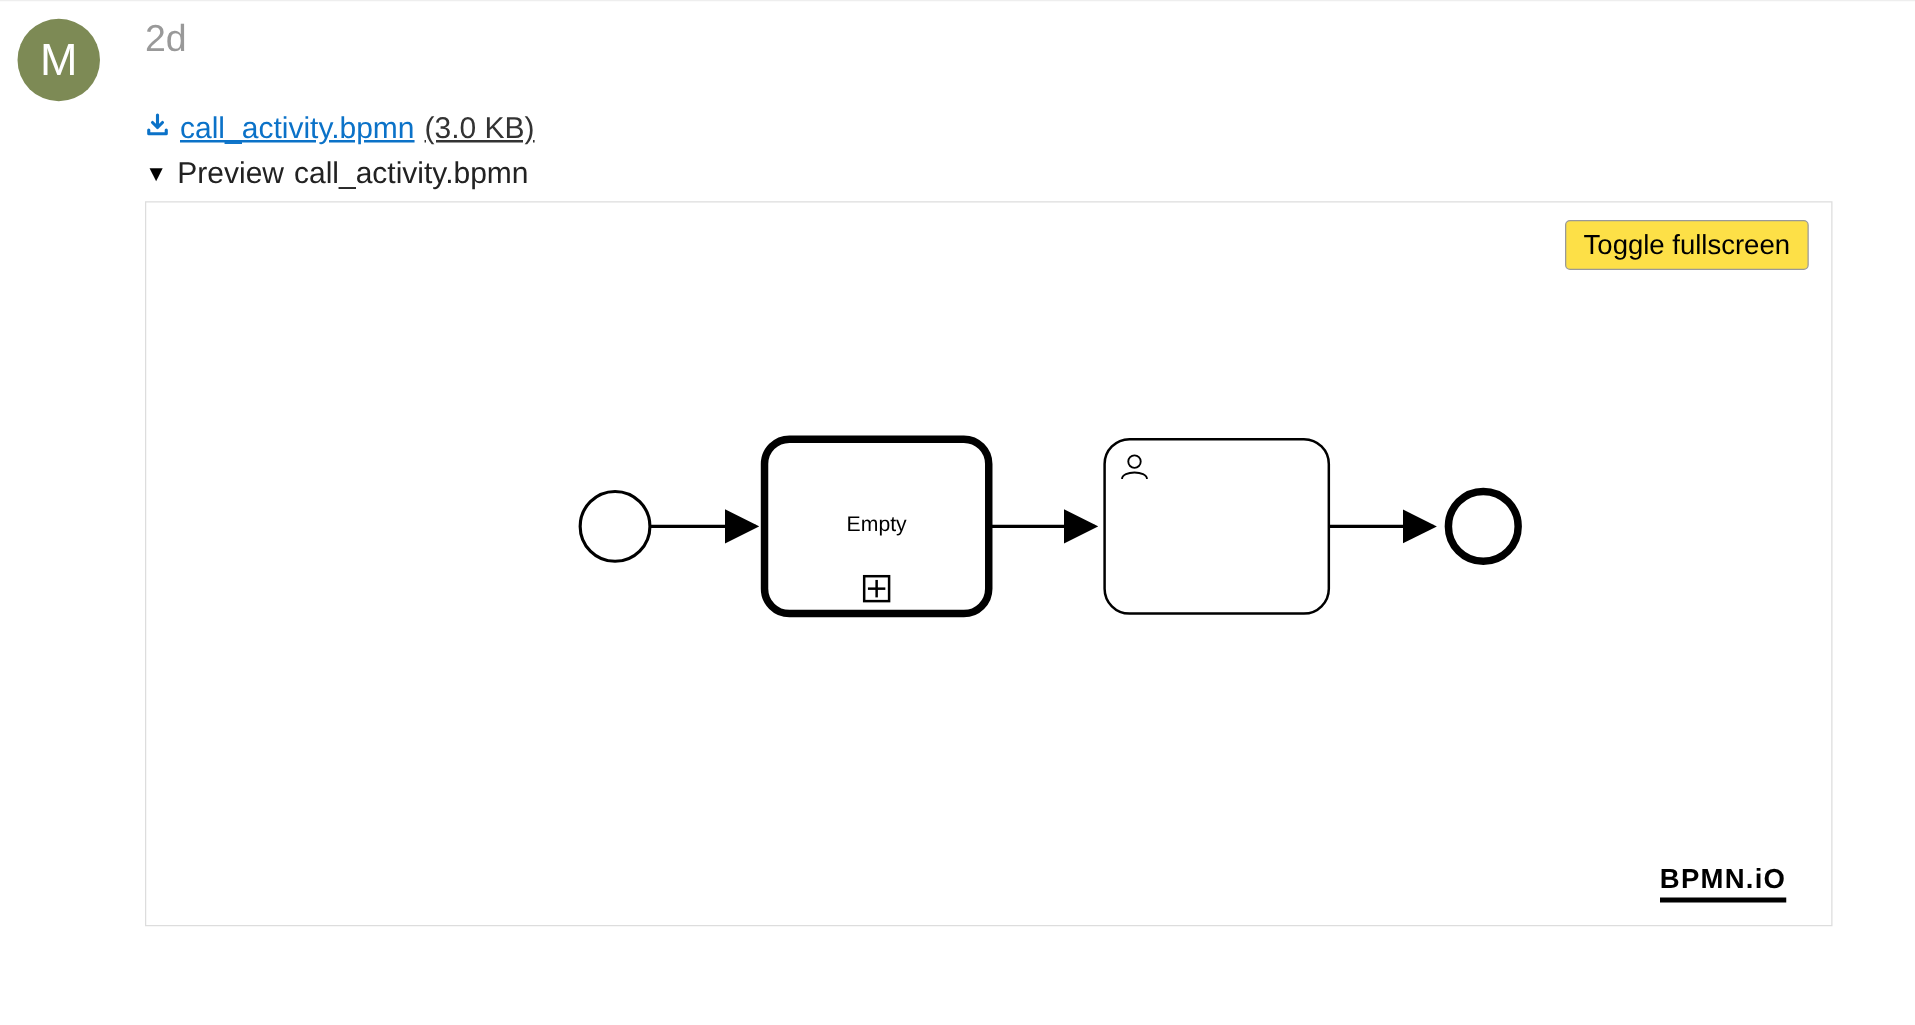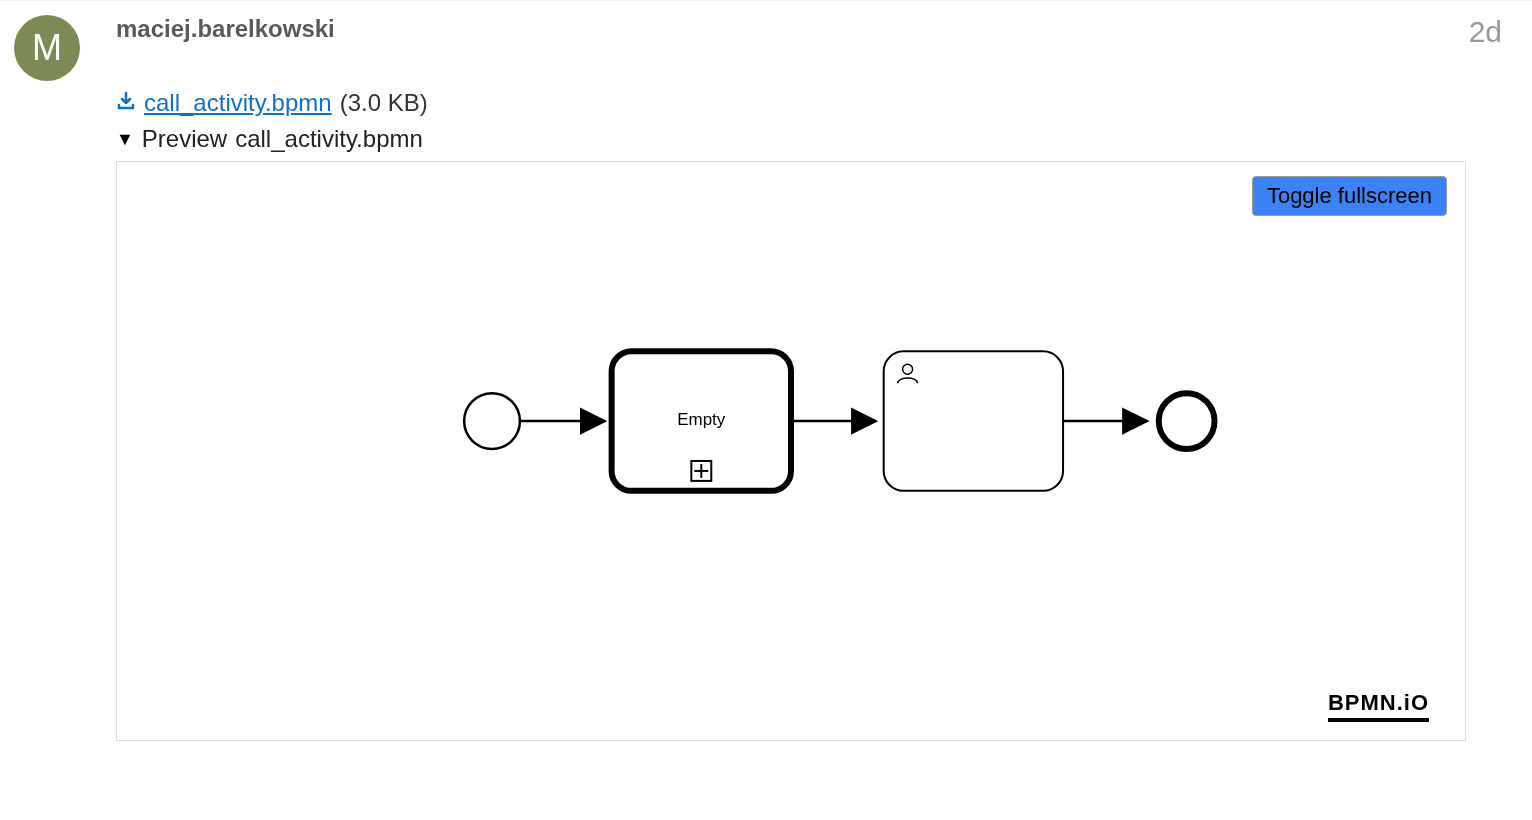--- a/index.html
+++ b/index.html
@@ -57,21 +57,21 @@
   .dl-icon {
     color: #0b72c8;
     display: inline-flex;
     align-items: center;
   }
   .file-link {
     color: #0b72c8;
     text-decoration: underline;
     cursor: pointer;
   }
-  .file-size { color: #333; }
+  .file-size { color: #333; text-decoration: underline; }
   .preview-row {
     margin-top: 8px;
     font-size: 24px;
     color: #222;
     display: flex;
     align-items: center;
     gap: 8px;
     cursor: pointer;
   }
   .triangle-down { font-size: 18px; color: #000; }
@@ -79,21 +79,21 @@
     border: 1px solid #ddd;
     background: #fff;
     position: relative;
     width: 1350px;
     height: 580px;
     margin-top: 8px;
   }
   .toggle-btn {
     position: absolute;
     top: 14px; right: 18px;
-    background: #3b82f6;
+    background: #fde047;
     border: 1px solid #999;
     border-radius: 4px;
     padding: 6px 14px;
     font-size: 22px;
     color: #000;
     cursor: pointer;
     font-family: inherit;
   }
   .brand {
     position: absolute;
@@ -114,21 +114,20 @@
 </style>
 </head>
 <body>
 
 <div class="post-row">
   <div class="avatar">
     <span>M</span>
   </div>
   <div class="content">
     <div class="header-row">
-      <span class="username">maciej.barelkowski</span>
       <span class="post-age">2d</span>
     </div>
 
     <div class="attach-row">
       <span class="dl-icon">
         <svg width="20" height="20" viewBox="0 0 20 20">
           <path d="M10 2 L10 12 M6 8 L10 12 L14 8" stroke="#0b72c8" stroke-width="2.5" fill="none" stroke-linecap="round" stroke-linejoin="round"></path>
           <path d="M3 14 L3 17 L17 17 L17 14" stroke="#0b72c8" stroke-width="2.5" fill="none" stroke-linecap="round" stroke-linejoin="round"></path>
         </svg>
       </span>

